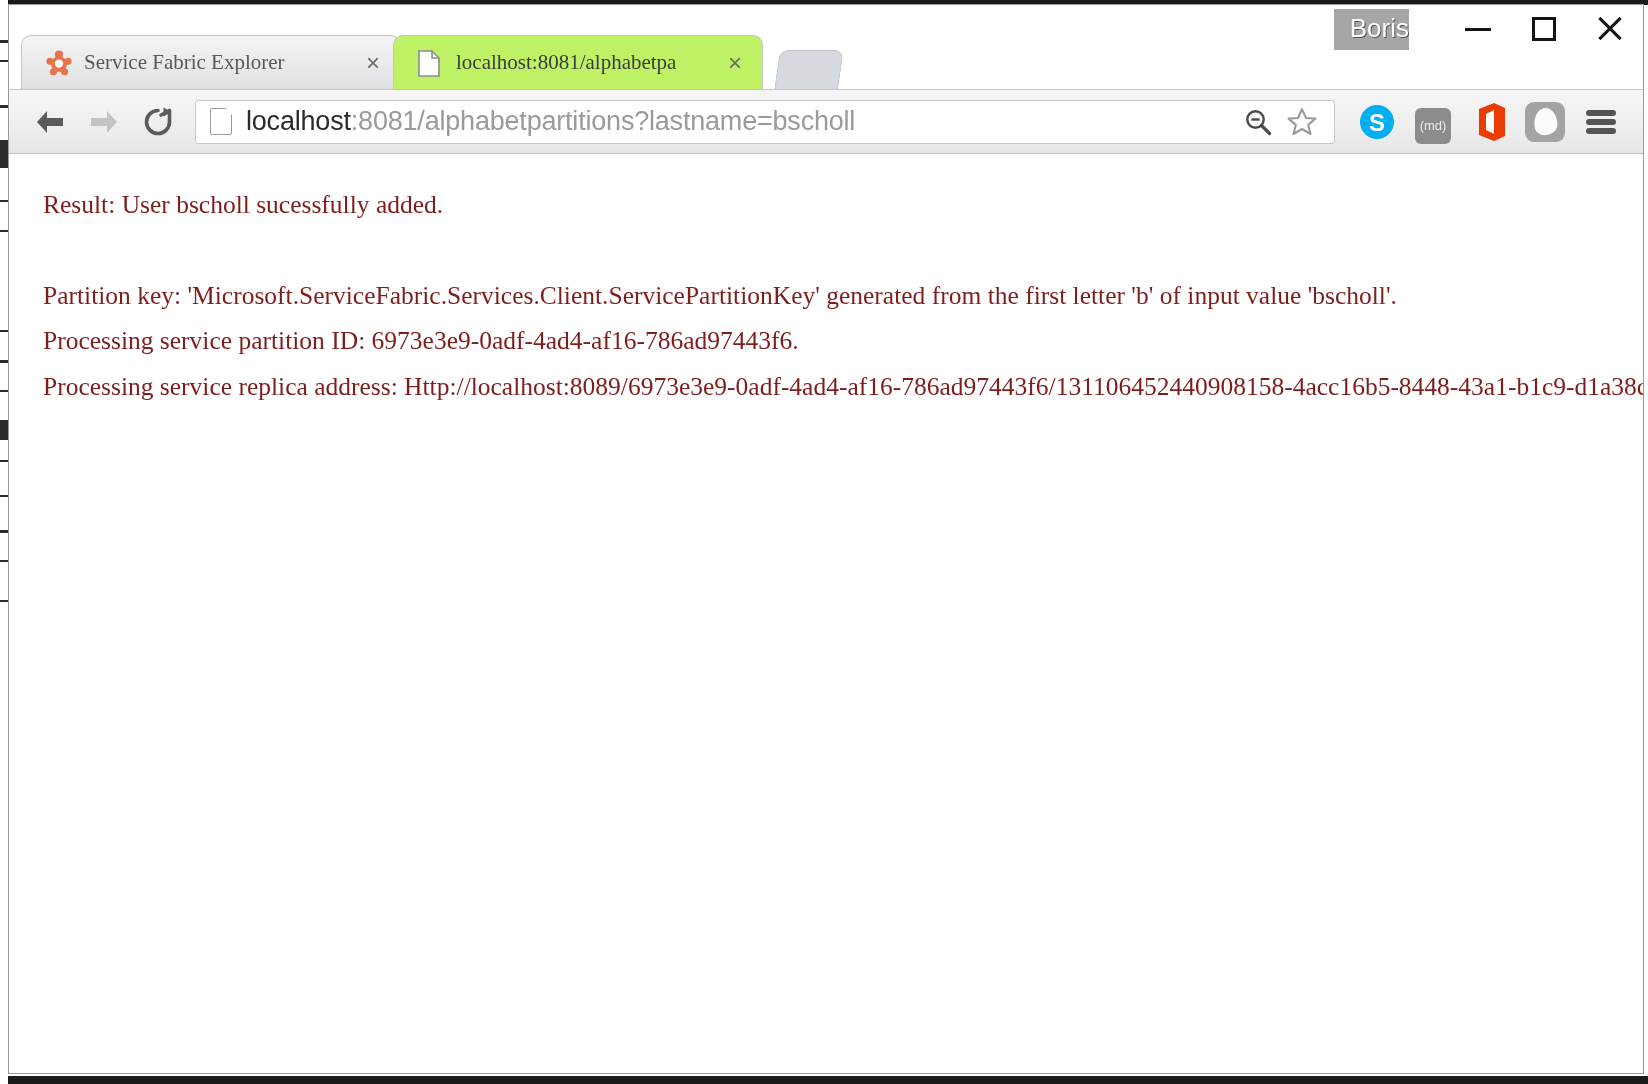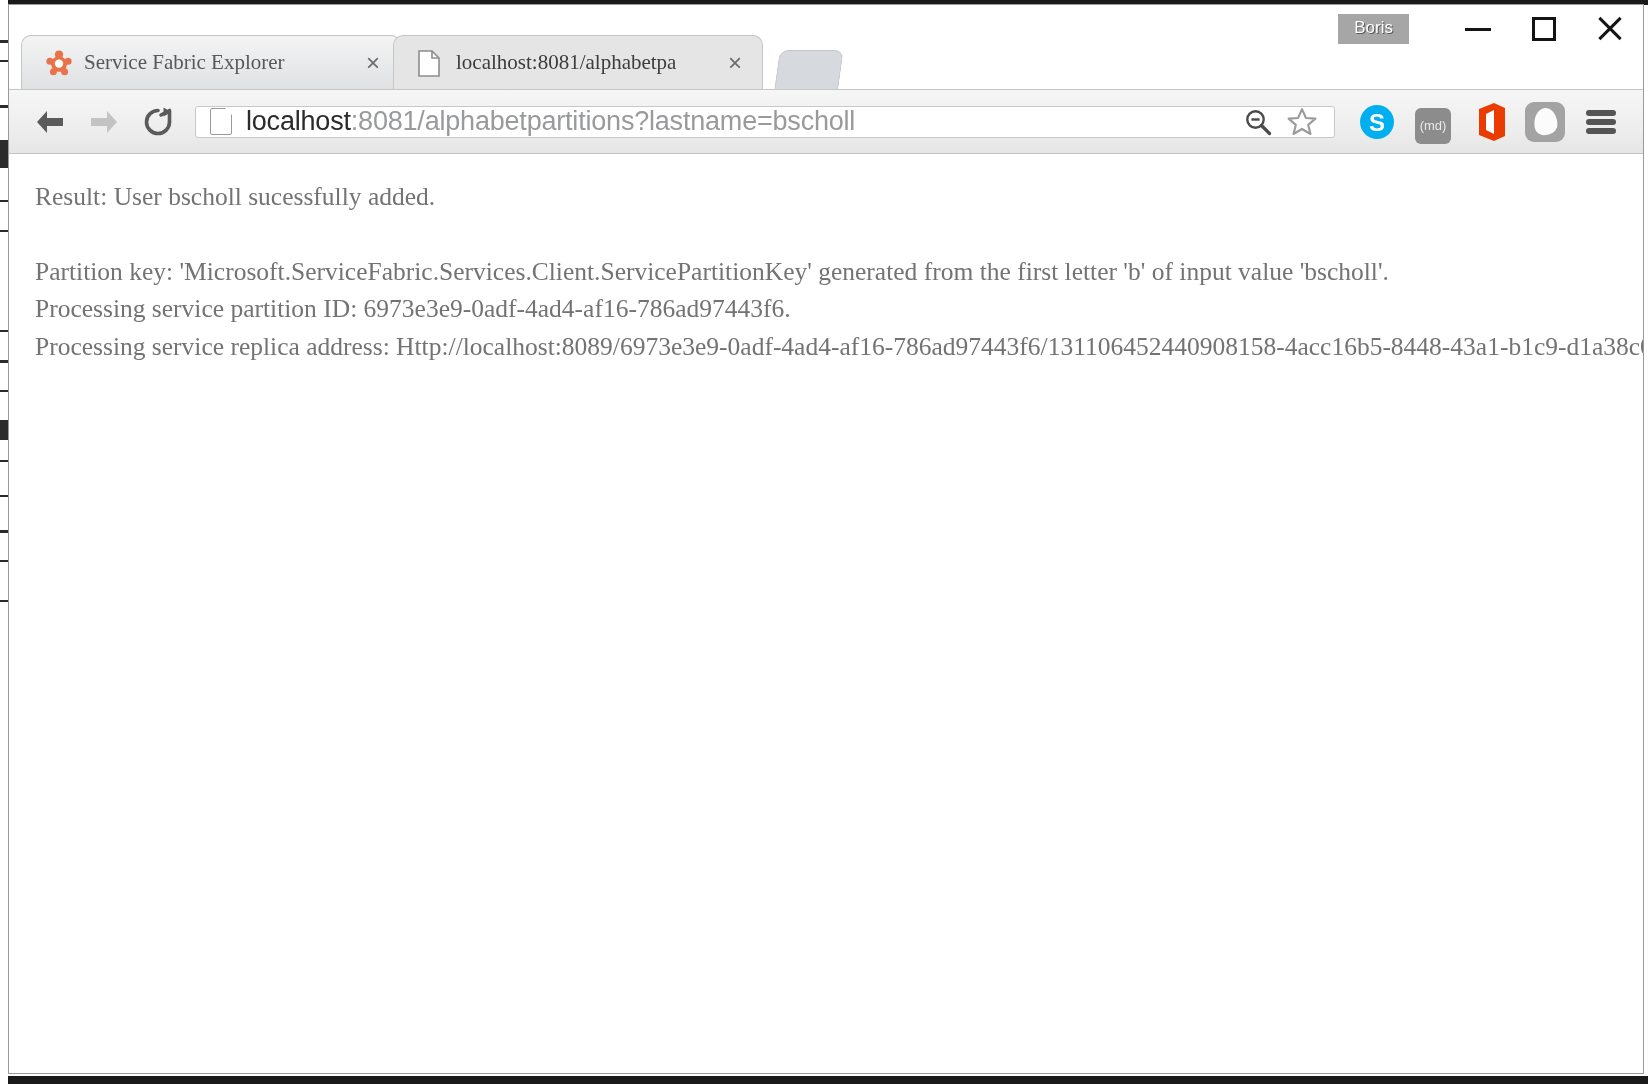--- a/index.html
+++ b/index.html
@@ -84,21 +84,21 @@
     left: 12px;
     width: 380px;
     background: linear-gradient(to bottom, #f4f4f4 0%, #dfe1e3 100%);
     border: 1px solid #c3c5c7;
     border-bottom: none;
     transform: perspective(60px) rotateX(0deg);
   }
   .tab.active {
     left: 384px;
     width: 370px;
-    background: #e5e5e5;
+    background: #bef264;
     border: 1px solid #c3c5c7;
     border-bottom: none;
     z-index: 4;
   }
   .tab-favicon {
     width: 26px;
     height: 26px;
     margin-right: 12px;
     flex: 0 0 auto;
     position: relative;
@@ -147,22 +147,22 @@
     position: absolute;
     right: 0;
     top: 0;
     height: 48px;
     display: flex;
     align-items: center;
   }
   .profile-chip {
     background: #a6a6a6;
     color: #ffffff;
-    font-size: 17px;
-    padding: 4px 16px 6px 16px;
+    font-size: 26px;
+    padding: 4px 0 6px 16px;
     margin-right: 36px;
     text-shadow: 1px 1px 0 #555;
     font-family: "Liberation Sans", sans-serif;
   }
   .winbtn {
     width: 66px;
     height: 48px;
     display: flex;
     align-items: center;
     justify-content: center;
@@ -209,21 +209,21 @@
   .navbtn {
     width: 54px;
     height: 54px;
     display: flex;
     align-items: center;
     justify-content: center;
     flex: 0 0 auto;
   }
   .omnibox {
     flex: 1 1 auto;
-    height: 32px;
+    height: 44px;
     margin: 0 14px 0 10px;
     background: #ffffff;
     border: 1px solid #c8c8c8;
     border-radius: 3px;
     display: flex;
     align-items: center;
     padding: 0 10px 0 14px;
     box-sizing: border-box;
   }
   .page-icon {
@@ -317,25 +317,25 @@
 
   
   .page {
     position: relative;
     height: 936px;
     background: #ffffff;
     padding: 20px 18px;
     box-sizing: border-box;
   }
   .page p {
-    margin: 8px;
+    margin: 16px;
     font-family: "Liberation Serif", serif;
     font-size: 25.5px;
     line-height: 29.5px;
-    color: #737373;
+    color: #7f1d1d;
     white-space: nowrap;
   }
   .gap { height: 29px; }
 </style>
 </head>
 <body>
 
 <div id="desktop">
 
   <div class="edge-top-black"></div>

